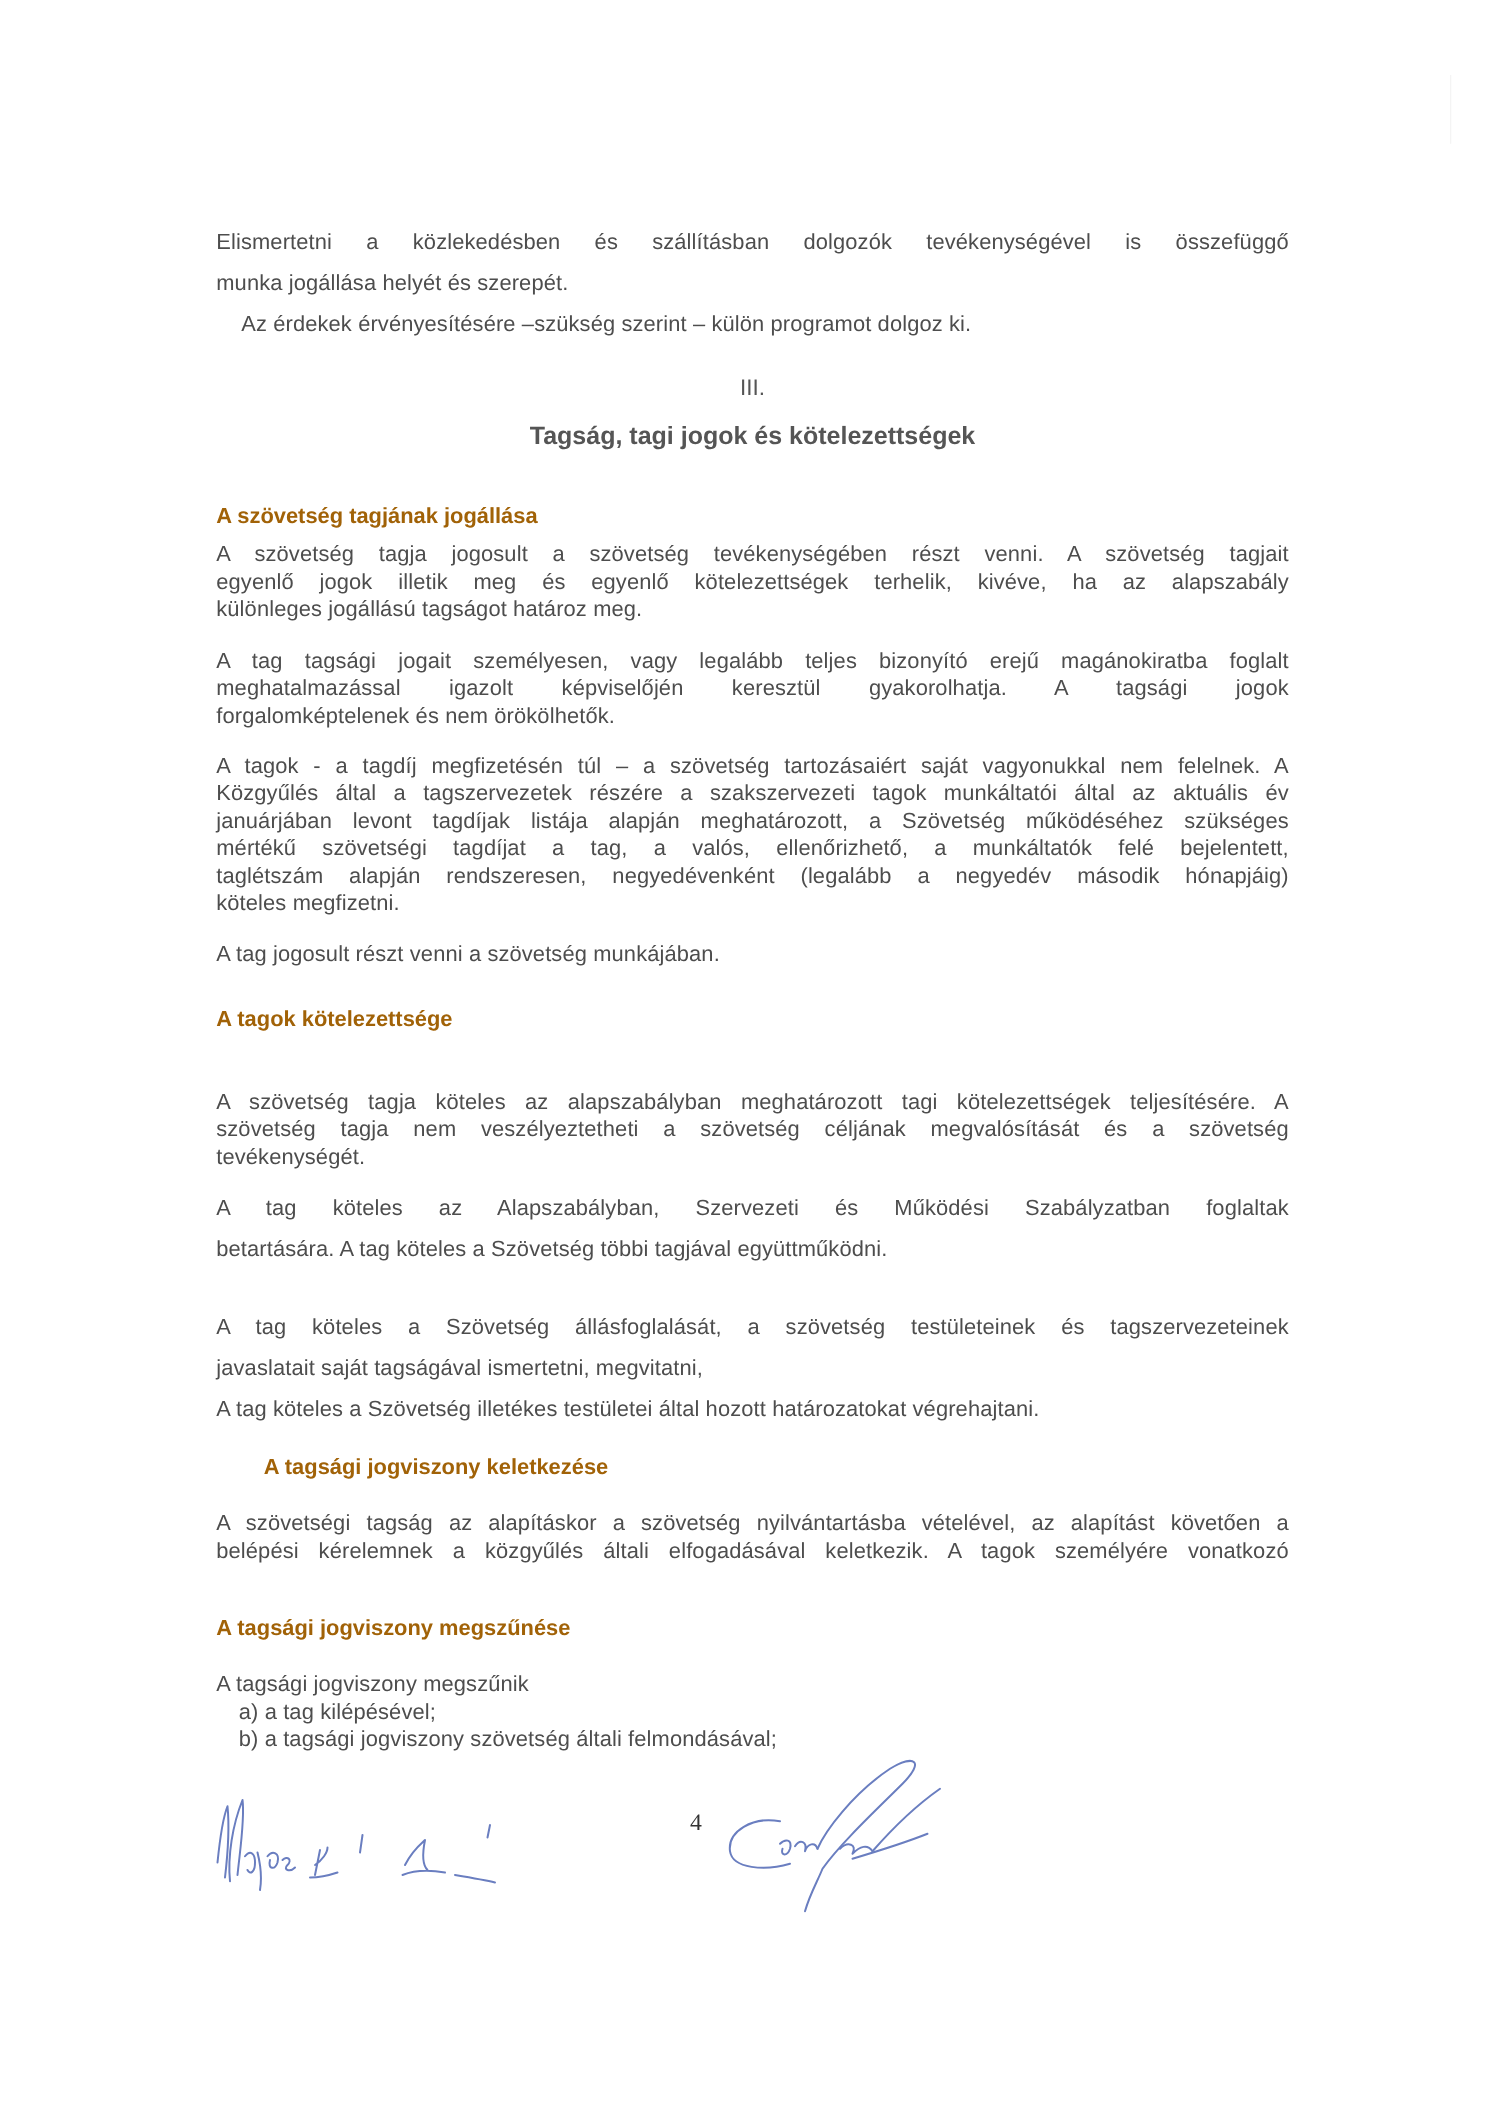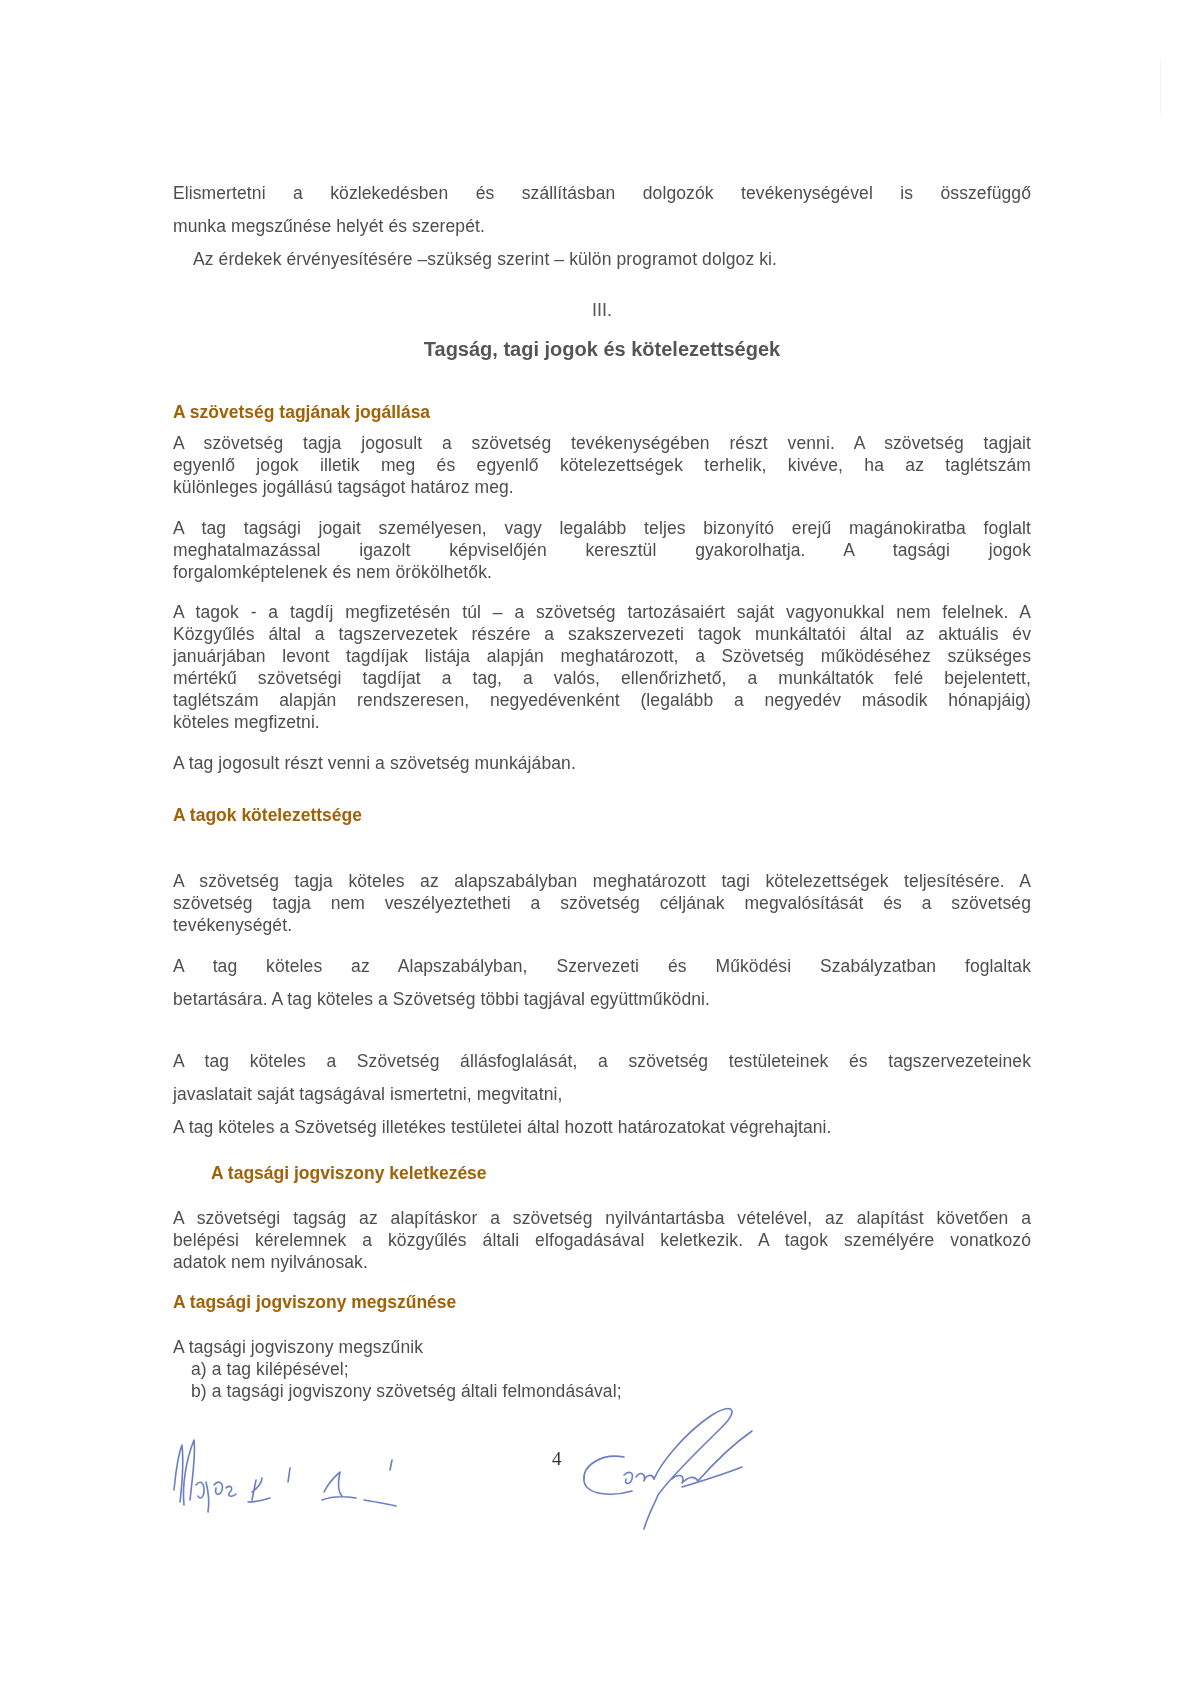--- a/index.html
+++ b/index.html
@@ -19,32 +19,32 @@
   </style>
 </head>
 <body>
 
 <div class="page">
 
   <div class="edge-mark"></div>
 
   <div class="abs block txt" style="top:177px;">
     <span class="jl" style="line-height:33px;">Elismertetni a közlekedésben és szállításban dolgozók tevékenységével is összefüggő</span>
-    <span class="line" style="line-height:33px;">munka megszűnése helyét és szerepét.</span>
+    <span class="line" style="line-height:33px;">munka jogállása helyét és szerepét.</span>
     <span class="line" style="line-height:33px;margin-left:20px;">Az érdekek érvényesítésére –szükség szerint – külön programot dolgoz ki.</span>
   </div>
 
   <div class="abs h-center" style="left:161px; width:858px; top:300px;">III.</div>
   <div class="abs h-center" style="left:161px; width:858px; top:338px; font-weight:bold; font-size:20px;">Tagság, tagi jogok és kötelezettségek</div>
 
   <div class="abs h-bold" style="left:161px; top:402px;">A szövetség tagjának jogállása</div>
 
   <div class="abs block txt" style="top:432px;">
     <span class="jl">A szövetség tagja jogosult a szövetség tevékenységében részt venni. A szövetség tagjait</span>
-    <span class="jl">egyenlő jogok illetik meg és egyenlő kötelezettségek terhelik, kivéve, ha az taglétszám</span>
+    <span class="jl">egyenlő jogok illetik meg és egyenlő kötelezettségek terhelik, kivéve, ha az alapszabály</span>
     <span class="line">különleges jogállású tagságot határoz meg.</span>
   </div>
 
   <div class="abs block txt" style="top:517px;">
     <span class="jl">A tag tagsági jogait személyesen, vagy legalább teljes bizonyító erejű magánokiratba foglalt</span>
     <span class="jl">meghatalmazással igazolt képviselőjén keresztül gyakorolhatja. A tagsági jogok</span>
     <span class="line">forgalomképtelenek és nem örökölhetők.</span>
   </div>
 
   <div class="abs block txt" style="top:601px;">
@@ -77,21 +77,20 @@
     <span class="jl" style="line-height:33px;">A tag köteles a Szövetség állásfoglalását, a szövetség testületeinek és tagszervezeteinek</span>
     <span class="line" style="line-height:33px;">javaslatait saját tagságával ismertetni, megvitatni,</span>
     <span class="line" style="line-height:33px;">A tag köteles a Szövetség illetékes testületei által hozott határozatokat végrehajtani.</span>
   </div>
 
   <div class="abs h-bold" style="left:161px; top:1163px;margin-left:38px;">A tagsági jogviszony keletkezése</div>
 
   <div class="abs block txt" style="top:1207px;">
     <span class="jl">A szövetségi tagság az alapításkor a szövetség nyilvántartásba vételével, az alapítást követően a</span>
     <span class="jl">belépési kérelemnek a közgyűlés általi elfogadásával keletkezik. A tagok személyére vonatkozó</span>
-    <span class="line">adatok nem nyilvánosak.</span>
   </div>
 
   <div class="abs h-bold" style="left:161px; top:1292px;">A tagsági jogviszony megszűnése</div>
 
   <div class="abs block txt" style="top:1336px;">
     <span class="line">A tagsági jogviszony megszűnik</span>
   </div>
   <div class="abs txt" style="left:179px; top:1358px;">
     <span class="line">a) a tag kilépésével;</span>
     <span class="line">b) a tagsági jogviszony szövetség általi felmondásával;</span>

